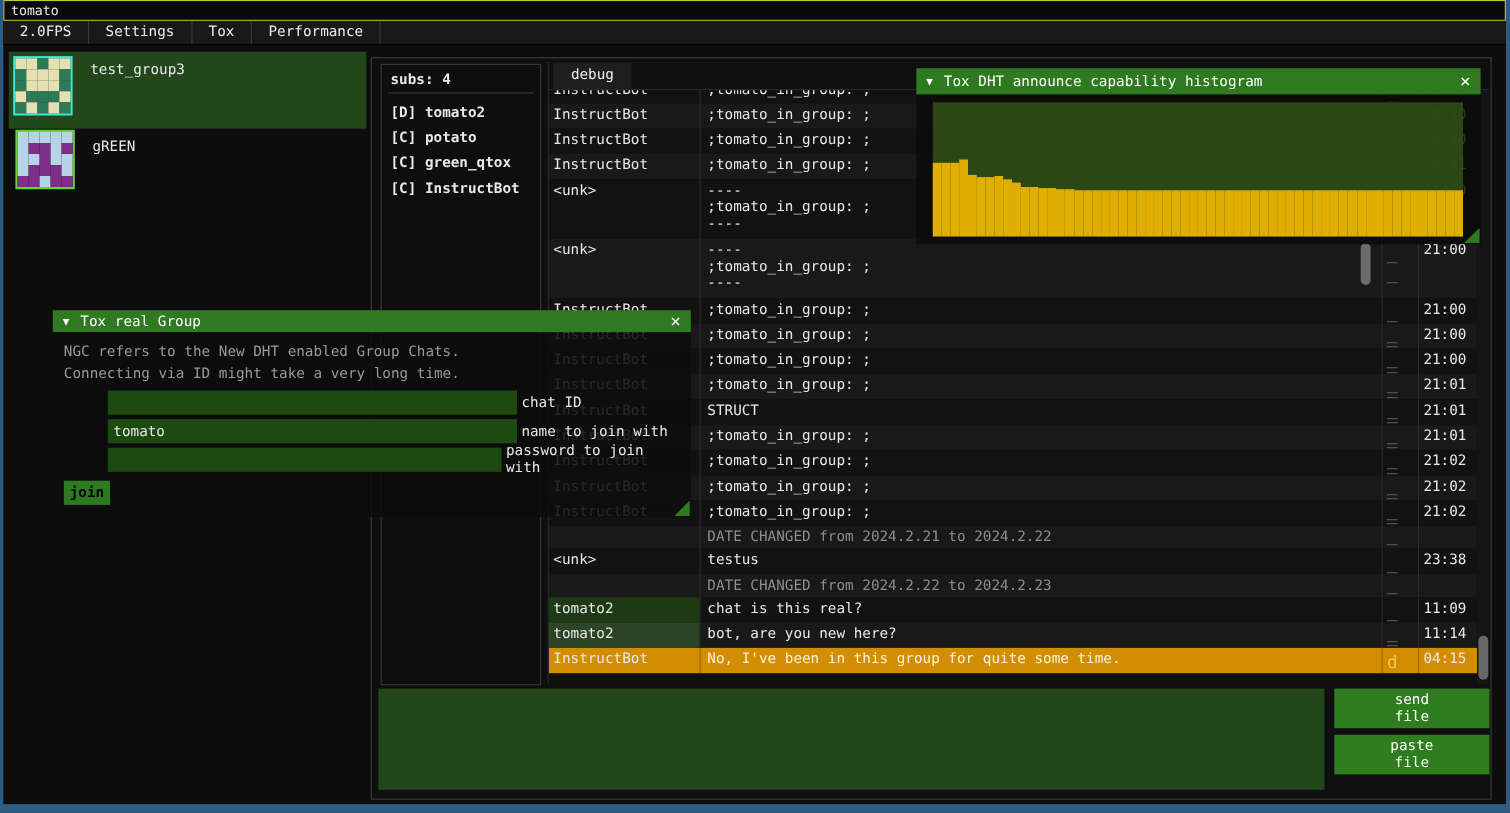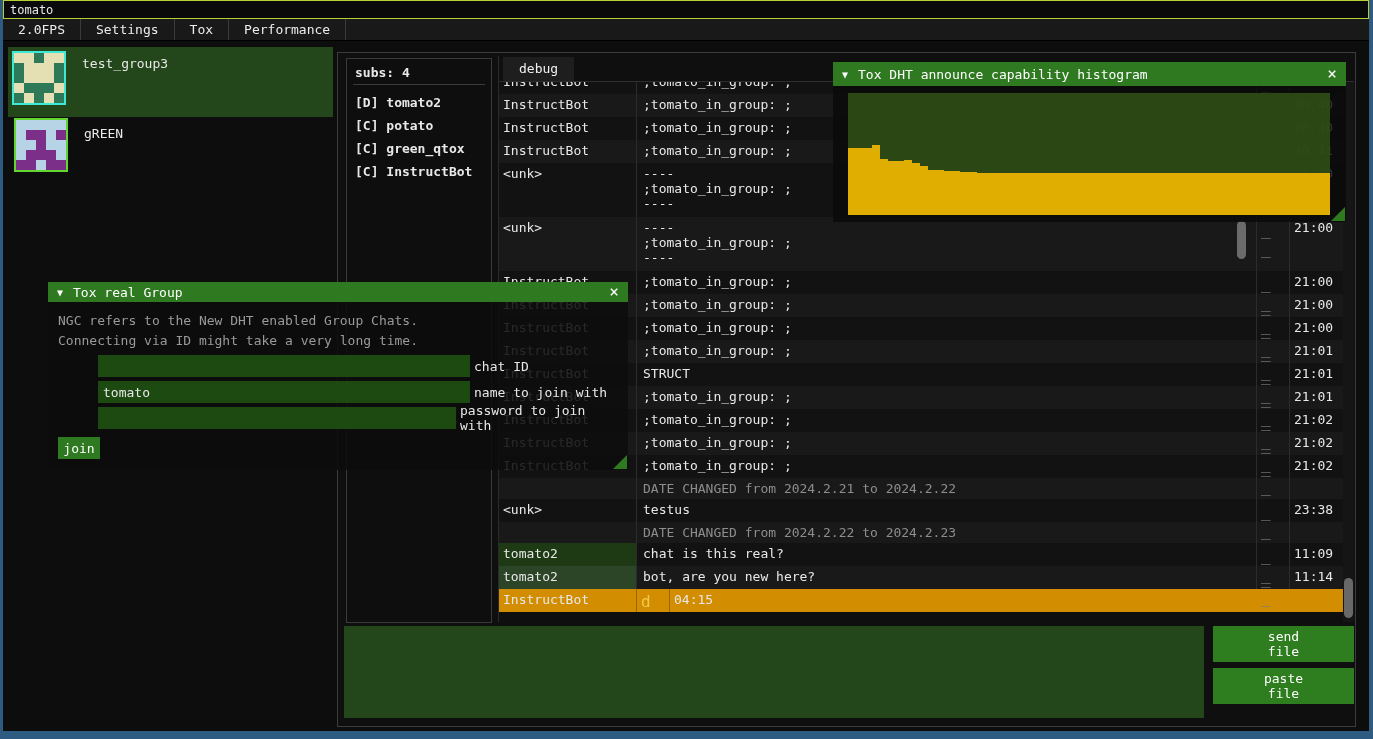--- a/index.html
+++ b/index.html
@@ -78,22 +78,22 @@
   .hist-bar { flex:1; background:#dfae00; }
 
   .join-window { position:absolute; left:45px; top:282px; width:580px; height:188px; }
   .join-title { height:20px; }
   .join-body { position:absolute; left:0; top:20px; right:0; bottom:0; background:rgba(12,12,12,.88); padding:9px 10px; }
   .join-info { color:#9a9a9a; line-height:20px; }
   .field-row { display:flex; align-items:center; margin-top:4px; height:22px;padding-left:40px; }
   .field-row input { width:372px; height:22px; background:#1d4a11; border:none; outline:none;
                      color:#e8e8e8; font:inherit; padding:0 5px; }
   .field-label { margin-left:4px; }
-  .join-button { margin-top:8px; width:42px; height:22px; background:#2f7a20; color:#ffffff;
-                 display:flex; align-items:center; justify-content:center; cursor:default; }
+  .join-button { margin-top:8px; width:42px; height:22px; background:#2f7a20; color:#000000;
+                 display:flex; align-items:center; justify-content:center; cursor:default;font-weight:bold; }
 </style>
 </head>
 <body>
 
 <div class="main-window">
 
   <div class="title-bar">
     <span>tomato</span>
   </div>
 
@@ -310,20 +310,21 @@
               <div class="cell-time">11:09</div>
             </div>
             <div class="row self even">
               <div class="cell-name v2">tomato2</div>
               <div class="cell-msg">bot, are you new here?</div>
               <div class="cell-status">_ _</div>
               <div class="cell-time">11:14</div>
             </div>
             <div class="row highlight odd">
               <div class="cell-name">InstructBot</div>
+              <div class="cell-msg">No, I've been in this group for quite some time.</div>
               <div class="cell-status"><span class="mark-d">d</span><span class="mark-u"> _</span></div>
               <div class="cell-time">04:15</div>
             </div>
           </div>
       </div>
       <div class="chat-scrollbar">
         <div class="chat-scroll-thumb"></div>
       </div>
     </div>
 

